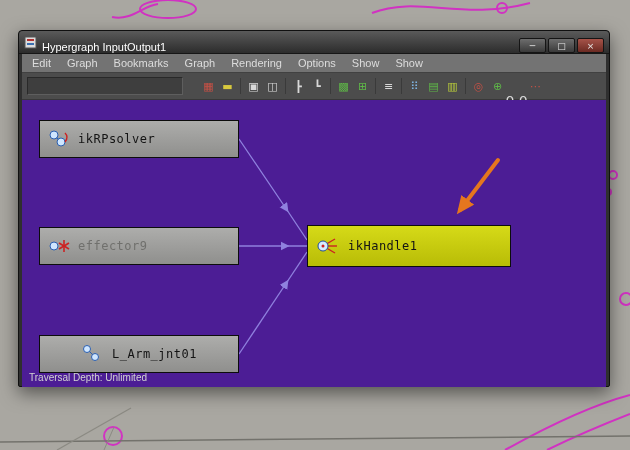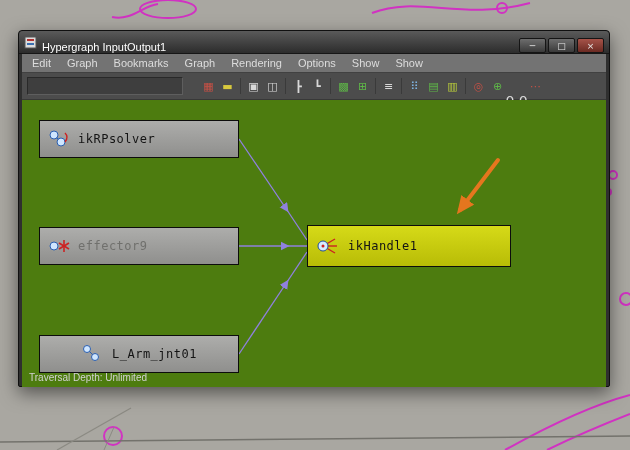--- a/index.html
+++ b/index.html
@@ -54,21 +54,21 @@
     width:19px;height:20px;padding:0;margin:0;border:none;background:transparent;
     display:flex;align-items:center;justify-content:center;
     font-size:11px;font-family:"DejaVu Sans",sans-serif;
   }
   .tbtn.small{font-size:14px;font-weight:normal;margin-top:29px;}
   .sep{width:1px;height:16px;background:#3a3a3a;margin:0 3px;}
   .c-red{color:#c85045}.c-yellow{color:#d8c93e}.c-white{color:#d8d8d8}
   .c-green{color:#5eb648}.c-blue{color:#7fb2e0}.c-lime{color:#b9cc3a}
 
   
-  .canvas{position:relative;height:287px;background:#4d7c0f;overflow:hidden;}
+  .canvas{position:relative;height:287px;background:#4c1d95;overflow:hidden;}
   .connections{position:absolute;left:0;top:0;width:586px;height:287px;}
   .node{
     position:absolute;display:flex;align-items:center;gap:7px;
     padding:0 7px;box-sizing:border-box;
     background:linear-gradient(#adadab,#8f8f8d);
     border:1px solid #0c0c0c;
   }
   .node-label{
     font-family:"DejaVu Sans Mono",monospace;font-size:12px;color:#141414;
     letter-spacing:.5px;white-space:nowrap;

